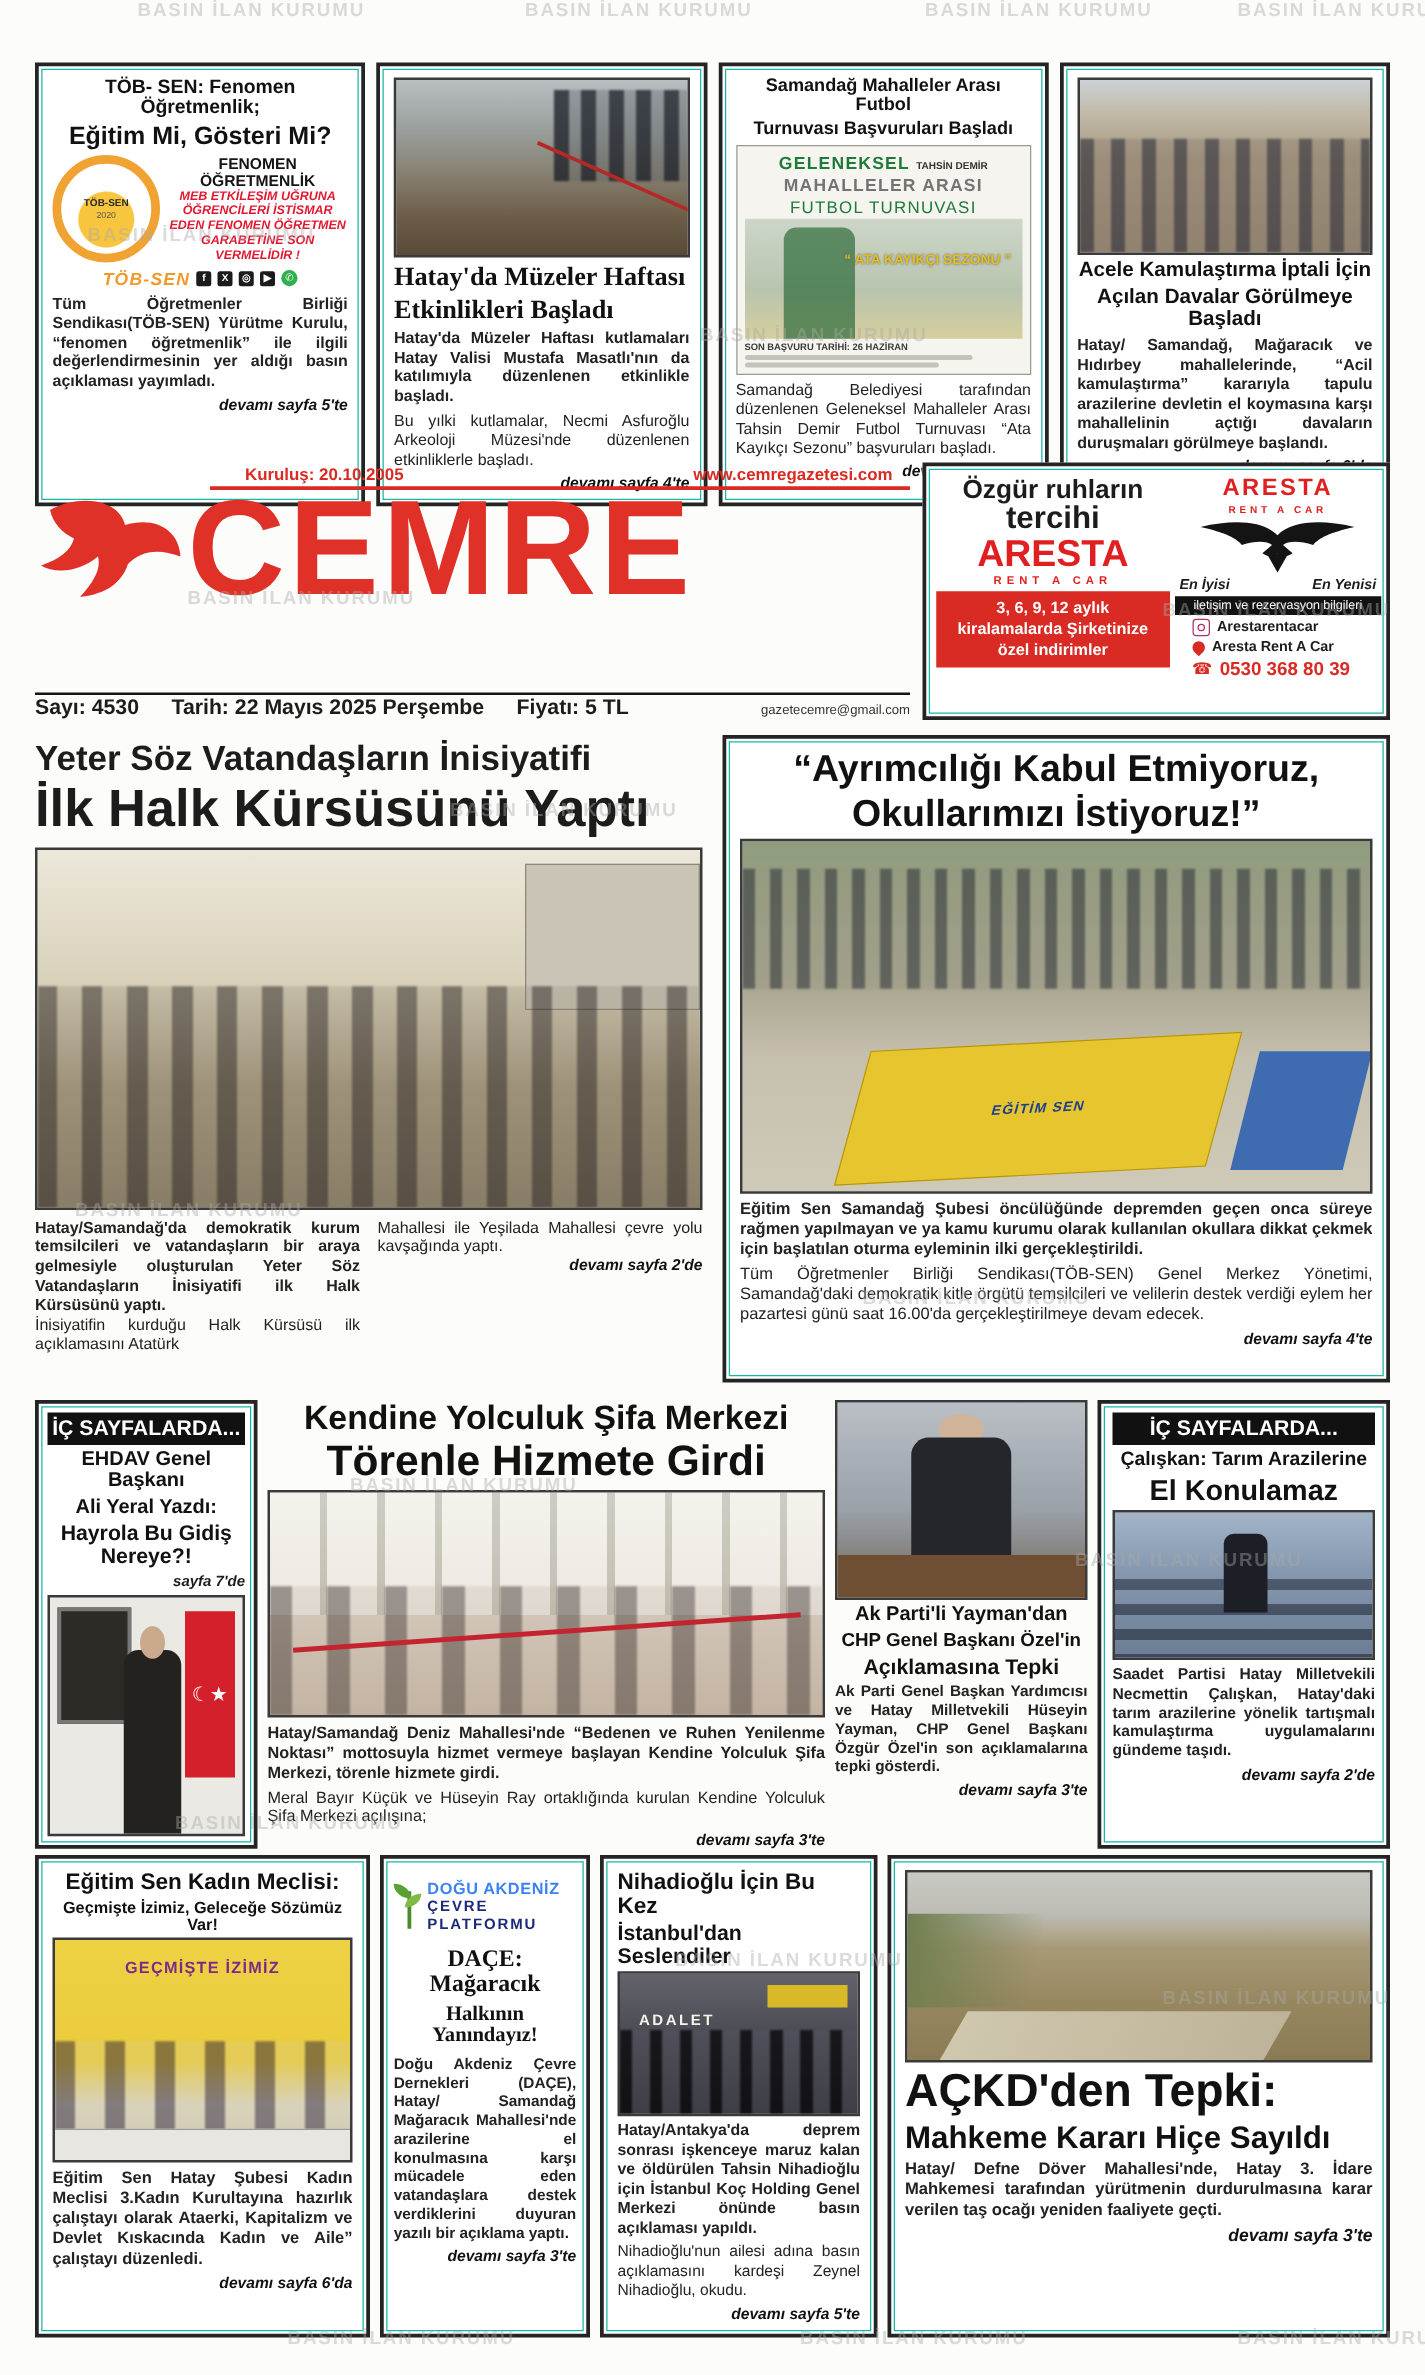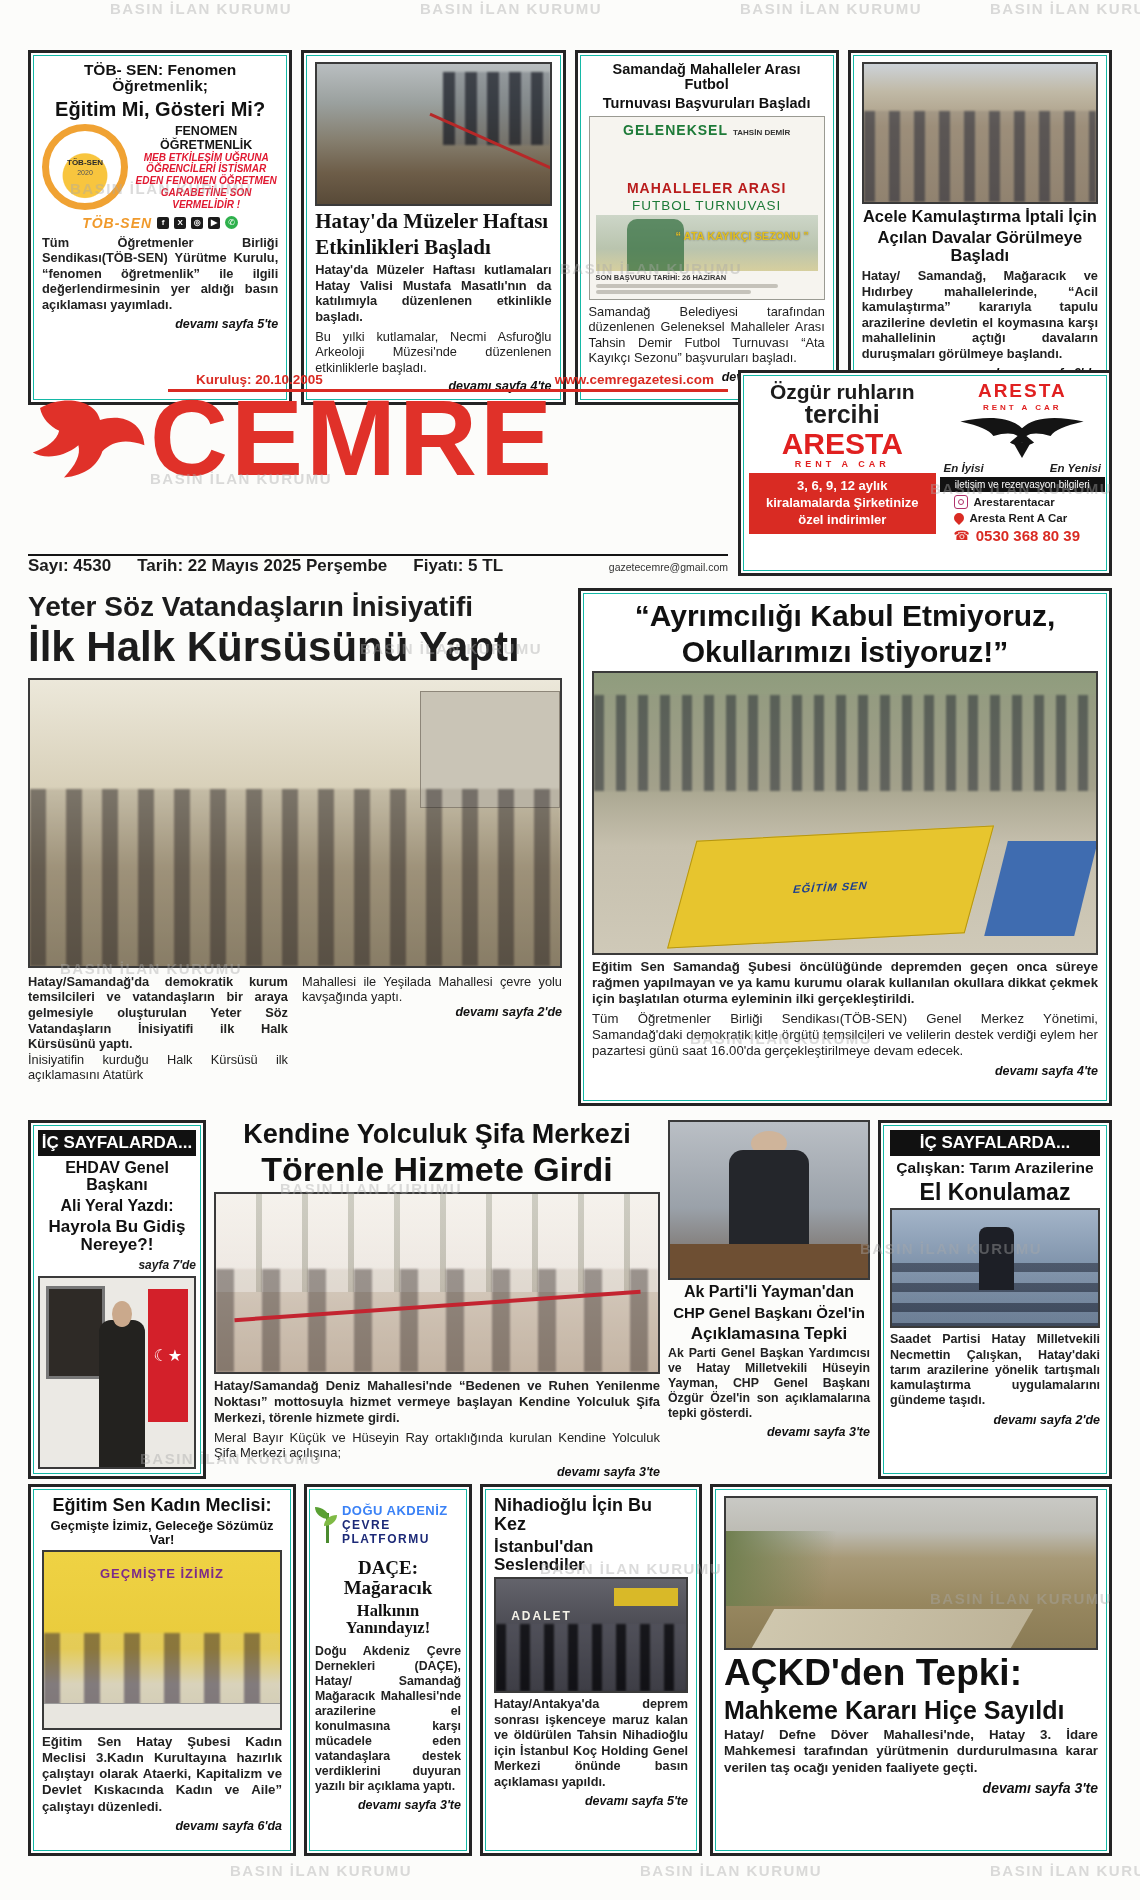--- a/index.html
+++ b/index.html
@@ -83,21 +83,21 @@
   .tob-brand{color:#f09a2c;font-weight:bold;font-style:italic;font-size:14px;letter-spacing:1px;}
   .sq{width:12px;height:12px;background:#1b1b1b;color:#fff;font-size:8px;font-weight:bold;
       display:inline-flex;align-items:center;justify-content:center;border-radius:2px;}
   .wa{width:13px;height:13px;background:#2eb04c;color:#fff;border-radius:50%;font-size:8px;
       display:inline-flex;align-items:center;justify-content:center;font-family:"DejaVu Sans",sans-serif;}
   .poster{background:#f6f4ef;border:1px solid #9a9a92;flex-shrink:0;height:172px;padding:5px 6px;
       display:flex;flex-direction:column;align-items:center;gap:2px;position:relative;overflow:hidden;}
   .po-row1{display:flex;gap:5px;align-items:baseline;}
   .po-tag{color:#1d7a38;font-weight:bold;font-size:14px;letter-spacing:1px;}
   .po-tag2{color:#333;font-weight:bold;font-size:8px;}
-  .po-l2{color:#b91c1c;font-weight:bold;font-size:14px;letter-spacing:1px;margin-top:40px;}
+  .po-l2{color:#737373;font-weight:bold;font-size:14px;letter-spacing:1px;}
   .po-l3{color:#1d7a38;font-weight:normal;font-size:13.5px;letter-spacing:1px;}
   .po-mid{width:100%;flex:1;background:linear-gradient(180deg,#cdd6c8 0%,#b9c4ae 60%,#d6cf9e 100%);position:relative;}
   .po-player{position:absolute;left:14%;bottom:0;width:26%;height:92%;background:#2d6b3a;border-radius:10px 10px 0 0;opacity:.7;}
   .po-quote{position:absolute;right:4%;top:28%;color:#e3c01f;font-weight:bold;font-size:11px;text-align:center;line-height:1.2;text-shadow:0 0 2px #555;}
   .po-deadline{font-size:7.5px;color:#3a3a3a;font-weight:bold;align-self:flex-start;}
   .po-bar{height:4px;width:82%;background:#c5c2ba;align-self:flex-start;border-radius:2px;}
   
   .mh-top{display:flex;justify-content:space-between;color:#d92b23;font-weight:bold;font-size:13.5px;padding:2px 14px 0 168px;}
   .mh-rule{height:3px;background:#d92b23;margin:2px 0 0 140px;}
   .mh-logo{display:flex;align-items:center;gap:2px;margin-top:-4px;}
@@ -429,20 +429,21 @@
     <div class="box">
         <div class="inner">
       <div class="hl" style="font-size:18px;text-align:left;">Nihadioğlu İçin Bu Kez</div>
       <div class="hl" style="font-size:17px;text-align:left;">İstanbul'dan Seslendiler</div>
       <div class="ph ph-adalet" style="height:112px;">
         <div class="strip"></div>
             <div class="figs"></div>
         <div class="txt">ADALET</div>
       </div>
       <div class="body-t bold" style="font-size:12.7px;">Hatay/Antakya'da deprem sonrası işkenceye maruz kalan ve öldürülen Tahsin Nihadioğlu için İstanbul Koç Holding Genel Merkezi önünde basın açıklaması yapıldı.</div>
+      <div class="body-t" style="font-size:12.5px;">Nihadioğlu'nun ailesi adına basın açıklamasını kardeşi Zeynel Nihadioğlu, okudu.</div>
       <div class="cont">devamı sayfa 5'te</div>
     </div>
       </div>
 
     <div class="box">
         <div class="inner">
       <div class="ph ph-quarry" style="height:150px;">
         <div class="green"></div>
             <div class="road"></div>
       </div>

